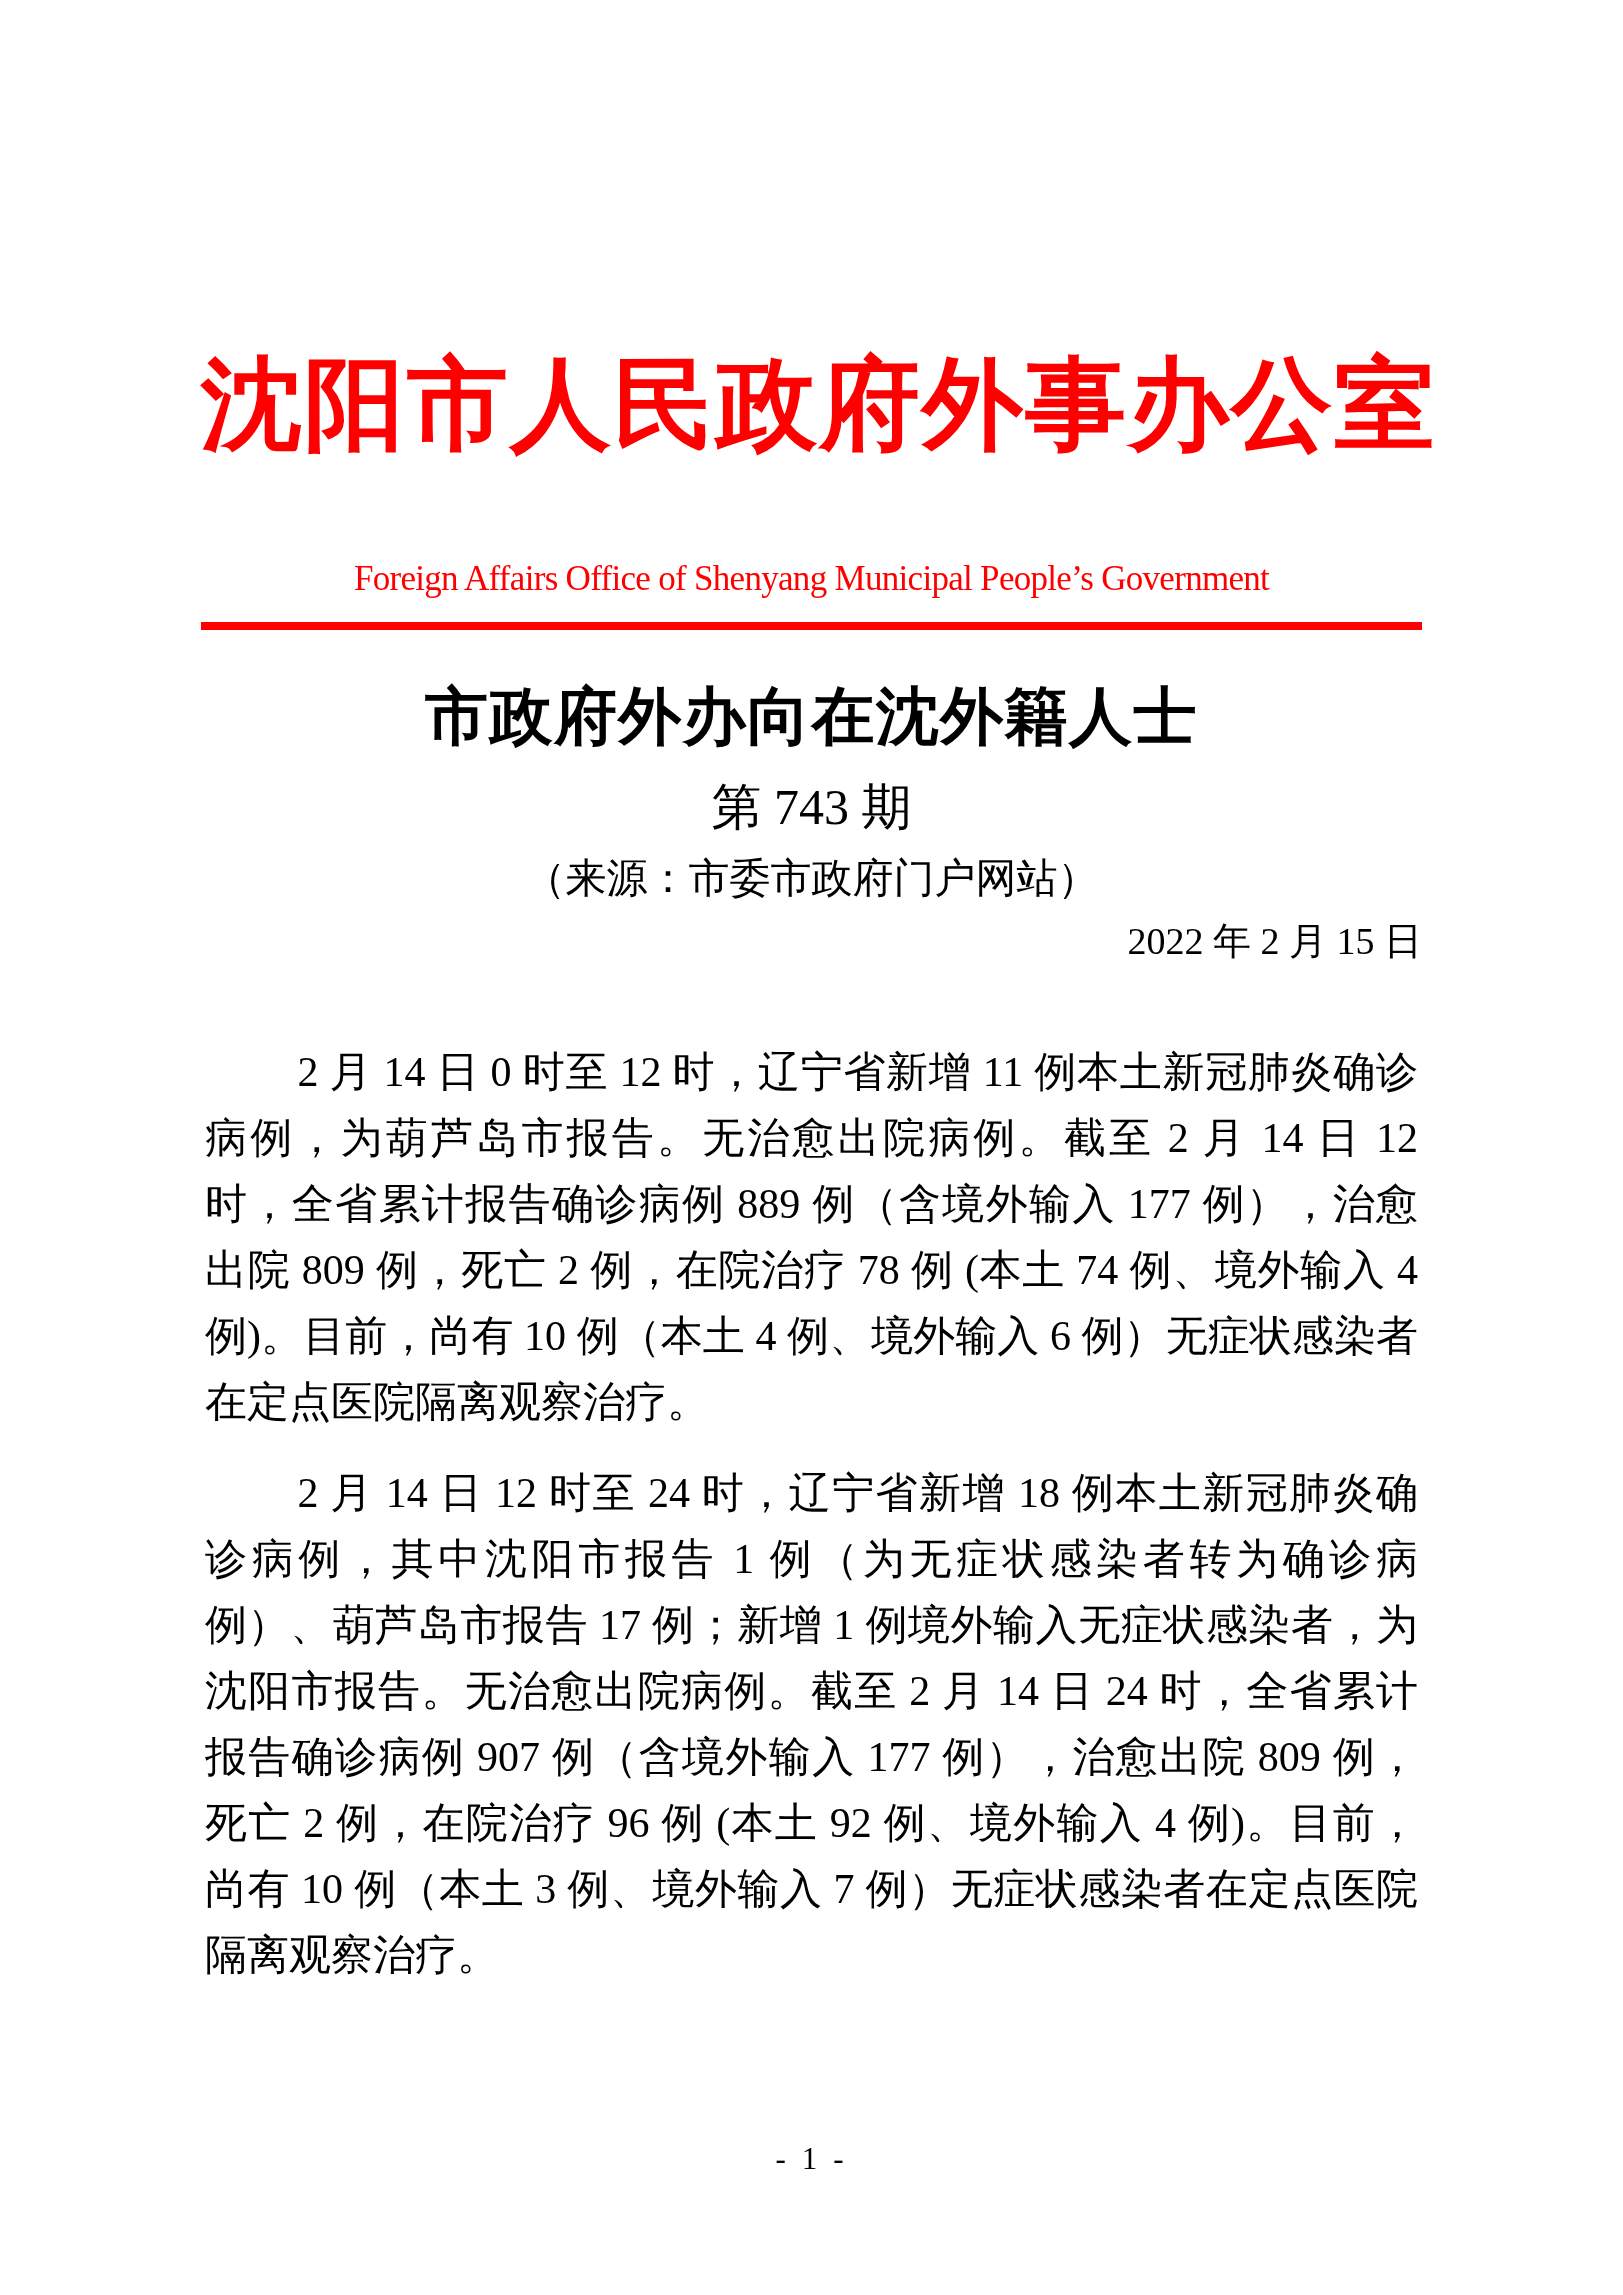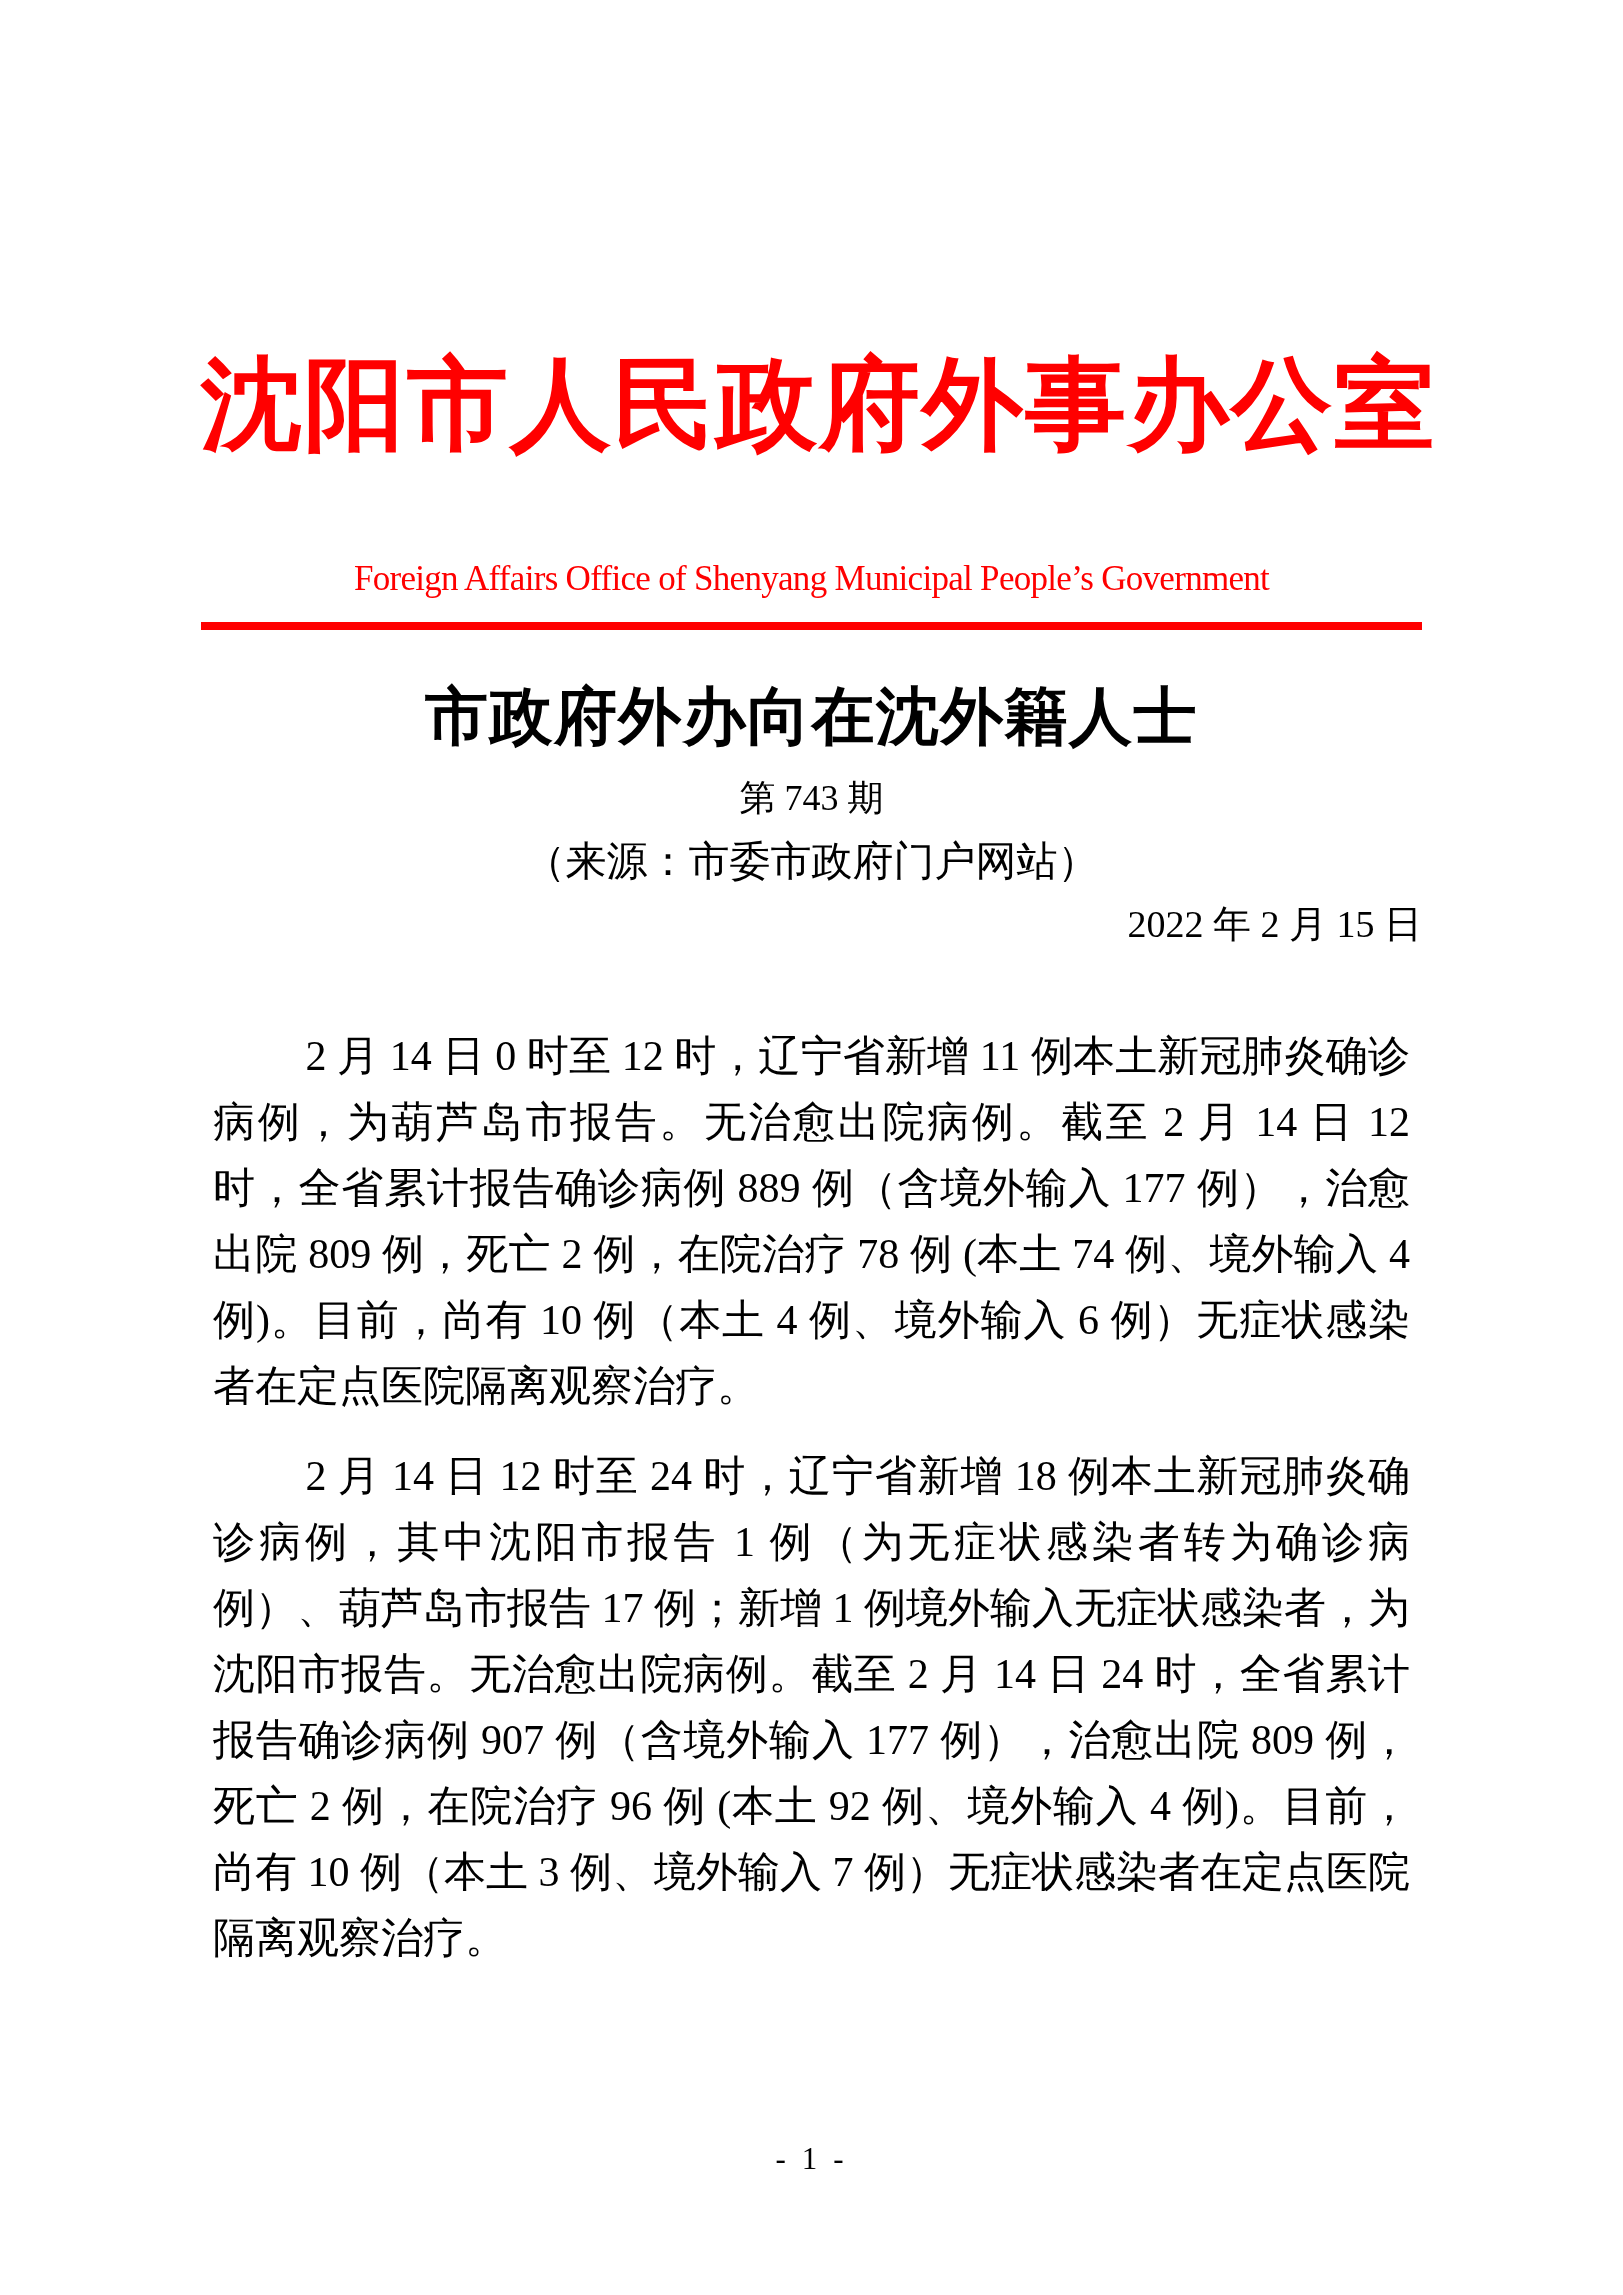--- a/index.html
+++ b/index.html
@@ -46,41 +46,41 @@
   .doc-title {
     margin: 48px 0 0 0;
     font-size: 63px;
     line-height: 1.26;
     font-weight: bold;
     text-align: center;
     letter-spacing: 1.4px;
   }
   .issue {
     margin-top: 19px;
-    font-size: 36px;
+    font-size: 50px;
     line-height: 1.2;
     text-align: center;
   }
   .source {
     margin-top: 16px;
     font-size: 41px;
     line-height: 1.25;
     text-align: center;
   }
   .pub-date {
     margin-top: 15px;
     font-size: 38px;
     line-height: 1.2;
     text-align: right;
   }
   .body-text {
     margin-top: 75px;
   }
   .body-text p {
-    margin: 12px;
+    margin: 4px;
     font-size: 42px;
     line-height: 66px;
     text-align: justify;
     text-justify: inter-ideograph;
     text-indent: 2.2em;
   }
   .body-text p + p {
     margin-top: 24.5px;
   }
   .page-num {

